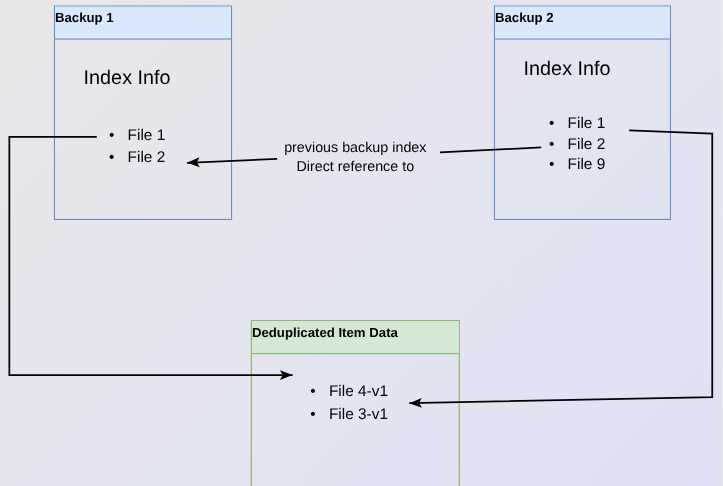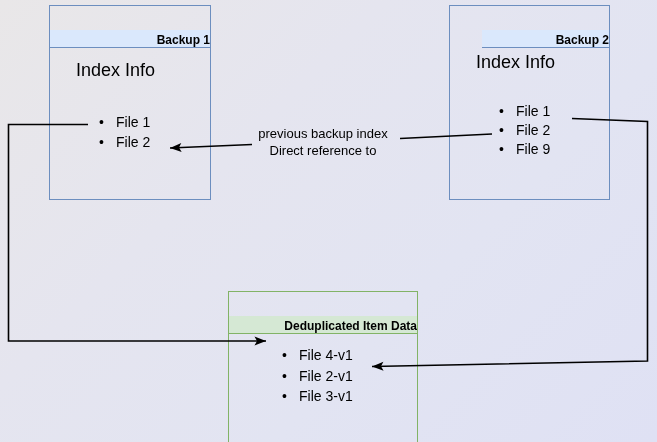--- a/index.html
+++ b/index.html
@@ -20,27 +20,26 @@
   .node {
     position: absolute;
     border: 1px solid;
     box-sizing: border-box;
     background: transparent;
   }
   .node.blue  { border-color: var(--blue-border, #6c8ebf); }
   .node.green { border-color: var(--green-border, #82b366); }
   .node-header {
     box-sizing: border-box;
-    height: 18px;
+    height: 30px;
     line-height: 21px;
-    text-align: right;
+    text-align: left;
     font-size: 12px;
     font-weight: bold;
     border-bottom: 1px solid;
-    margin-top: 24px;
   }
   .blue  .node-header { background: var(--blue-fill, #dae8fc);  border-color: var(--blue-border, #6c8ebf); }
   .green .node-header { background: var(--green-fill, #d5e8d4); border-color: var(--green-border, #82b366); }
   .body-label {
     position: absolute;
     font-size: 18px;
     line-height: 17px;
     white-space: nowrap;
   }
   ul.items {
@@ -96,35 +95,34 @@
 
   <div class="node blue" style="left:49px; top:5px; width:162px; height:195px;">
     <div class="node-header">Backup 1</div>
     <div class="body-label" style="left:26px; top:56px;">Index Info</div>
     <ul class="items b1-list" style="left:49px; top:106px;">
       <li><span>File 1</span></li>
       <li><span>File 2</span></li>
     </ul>
   </div>
 
-  <div class="node blue" style="left:449px; top:5px; width:161px; height:195px;padding-left:32px;">
+  <div class="node blue" style="left:449px; top:5px; width:161px; height:195px;">
     <div class="node-header">Backup 2</div>
     <div class="body-label" style="left:26px; top:48px;">Index Info</div>
     <ul class="items b2-list" style="left:49px; top:96px;">
       <li><span>File 1</span></li>
       <li><span>File 2</span></li>
       <li><span>File 9</span></li>
     </ul>
   </div>
 
   <div class="node green" style="left:228px; top:291px; width:190px; height:158px;">
     <div class="node-header">Deduplicated Item Data</div>
     <ul class="items dedup-list" style="left:53px; top:53px;">
       <li><span>File 4-v1</span></li>
-      <li><span>File 2-v1</span></li>
       <li><span>File 3-v1</span></li>
     </ul>
   </div>
 
   <div class="edge-label">
     <span>previous backup index</span>
     <span>Direct reference to</span>
   </div>
 
   <svg class="arrows" viewBox="0 0 657 442" xmlns="http://www.w3.org/2000/svg">

